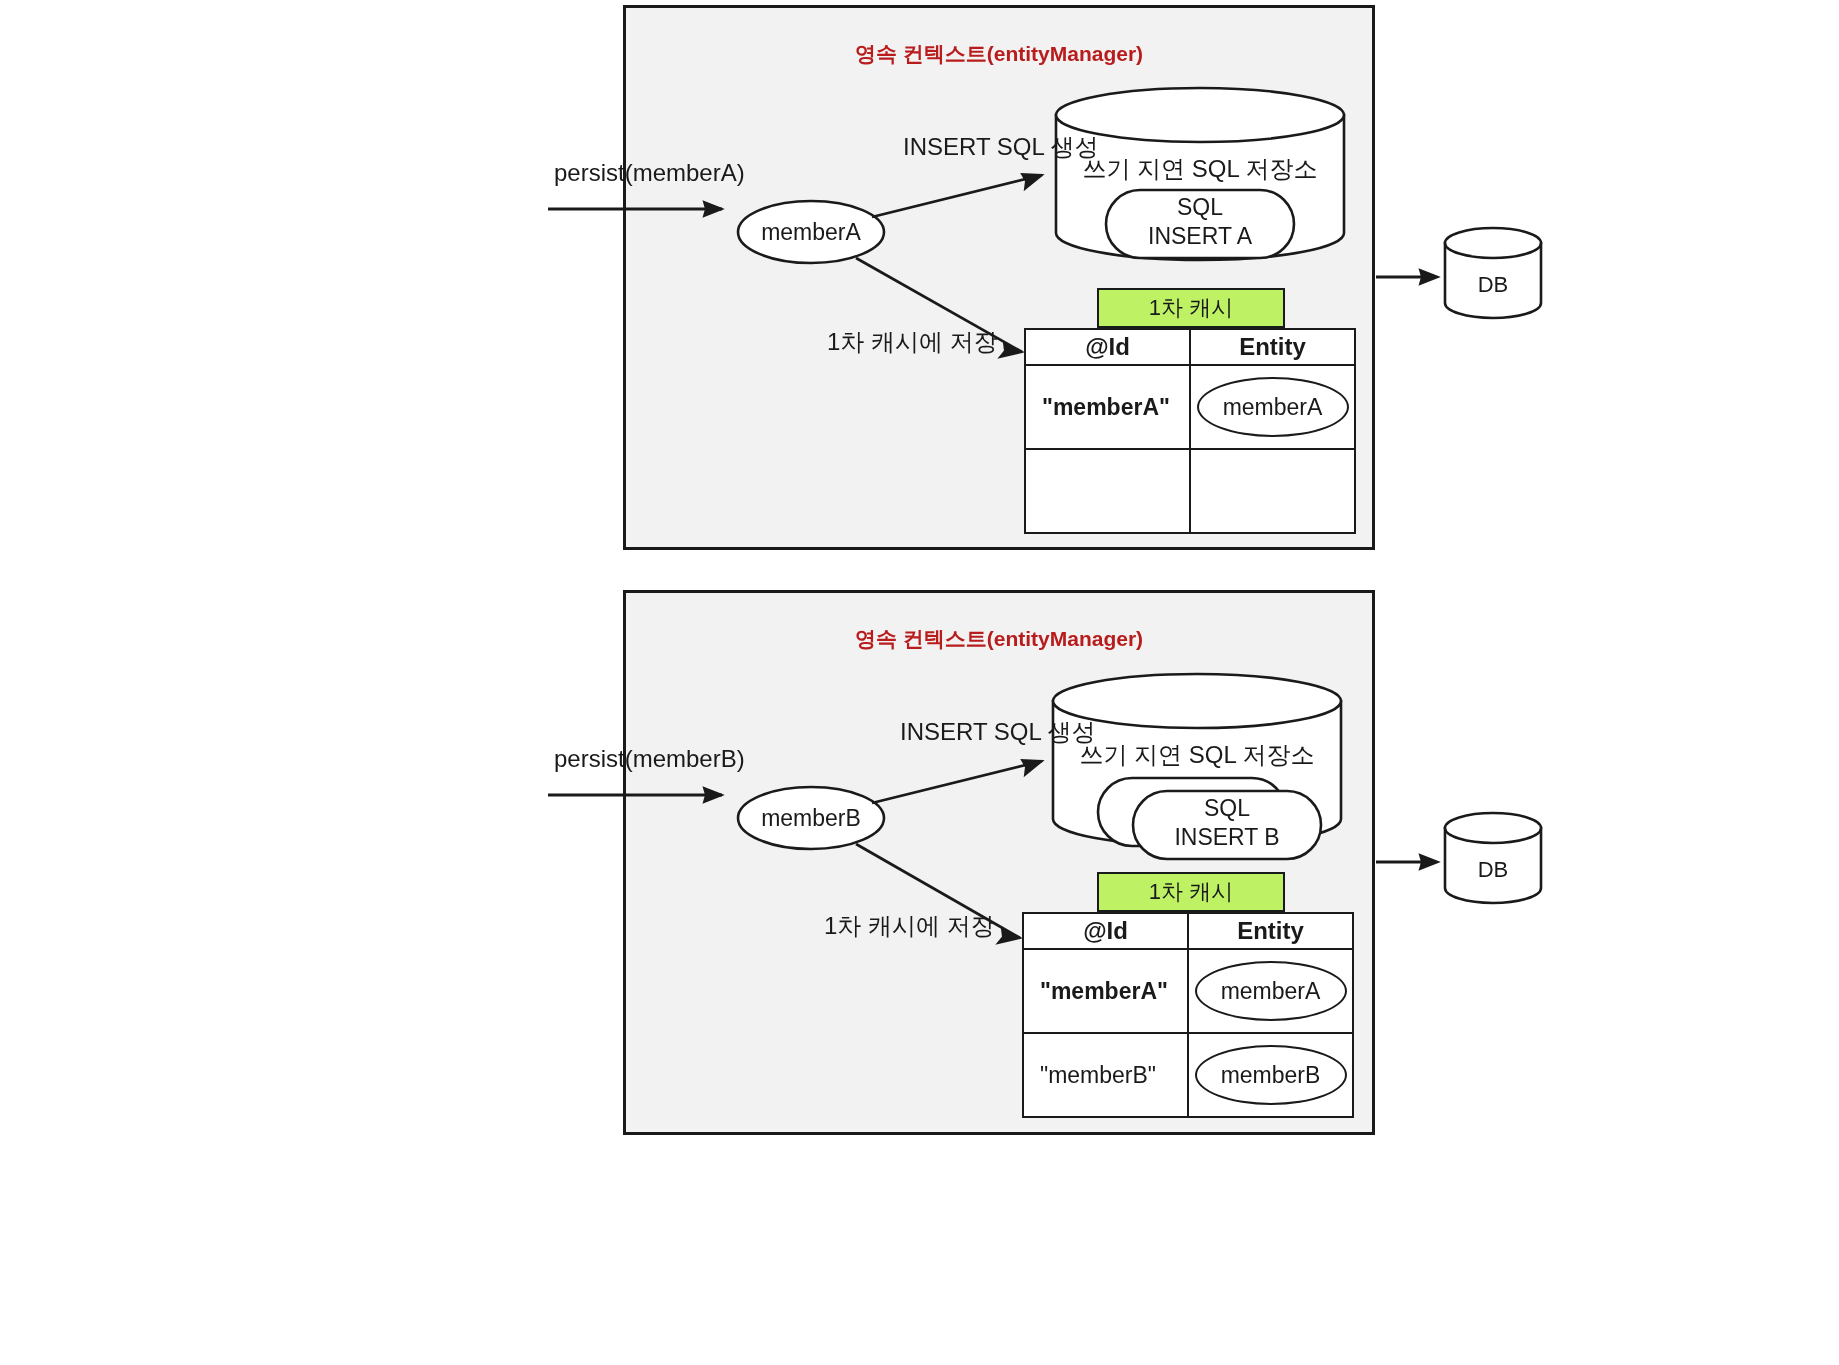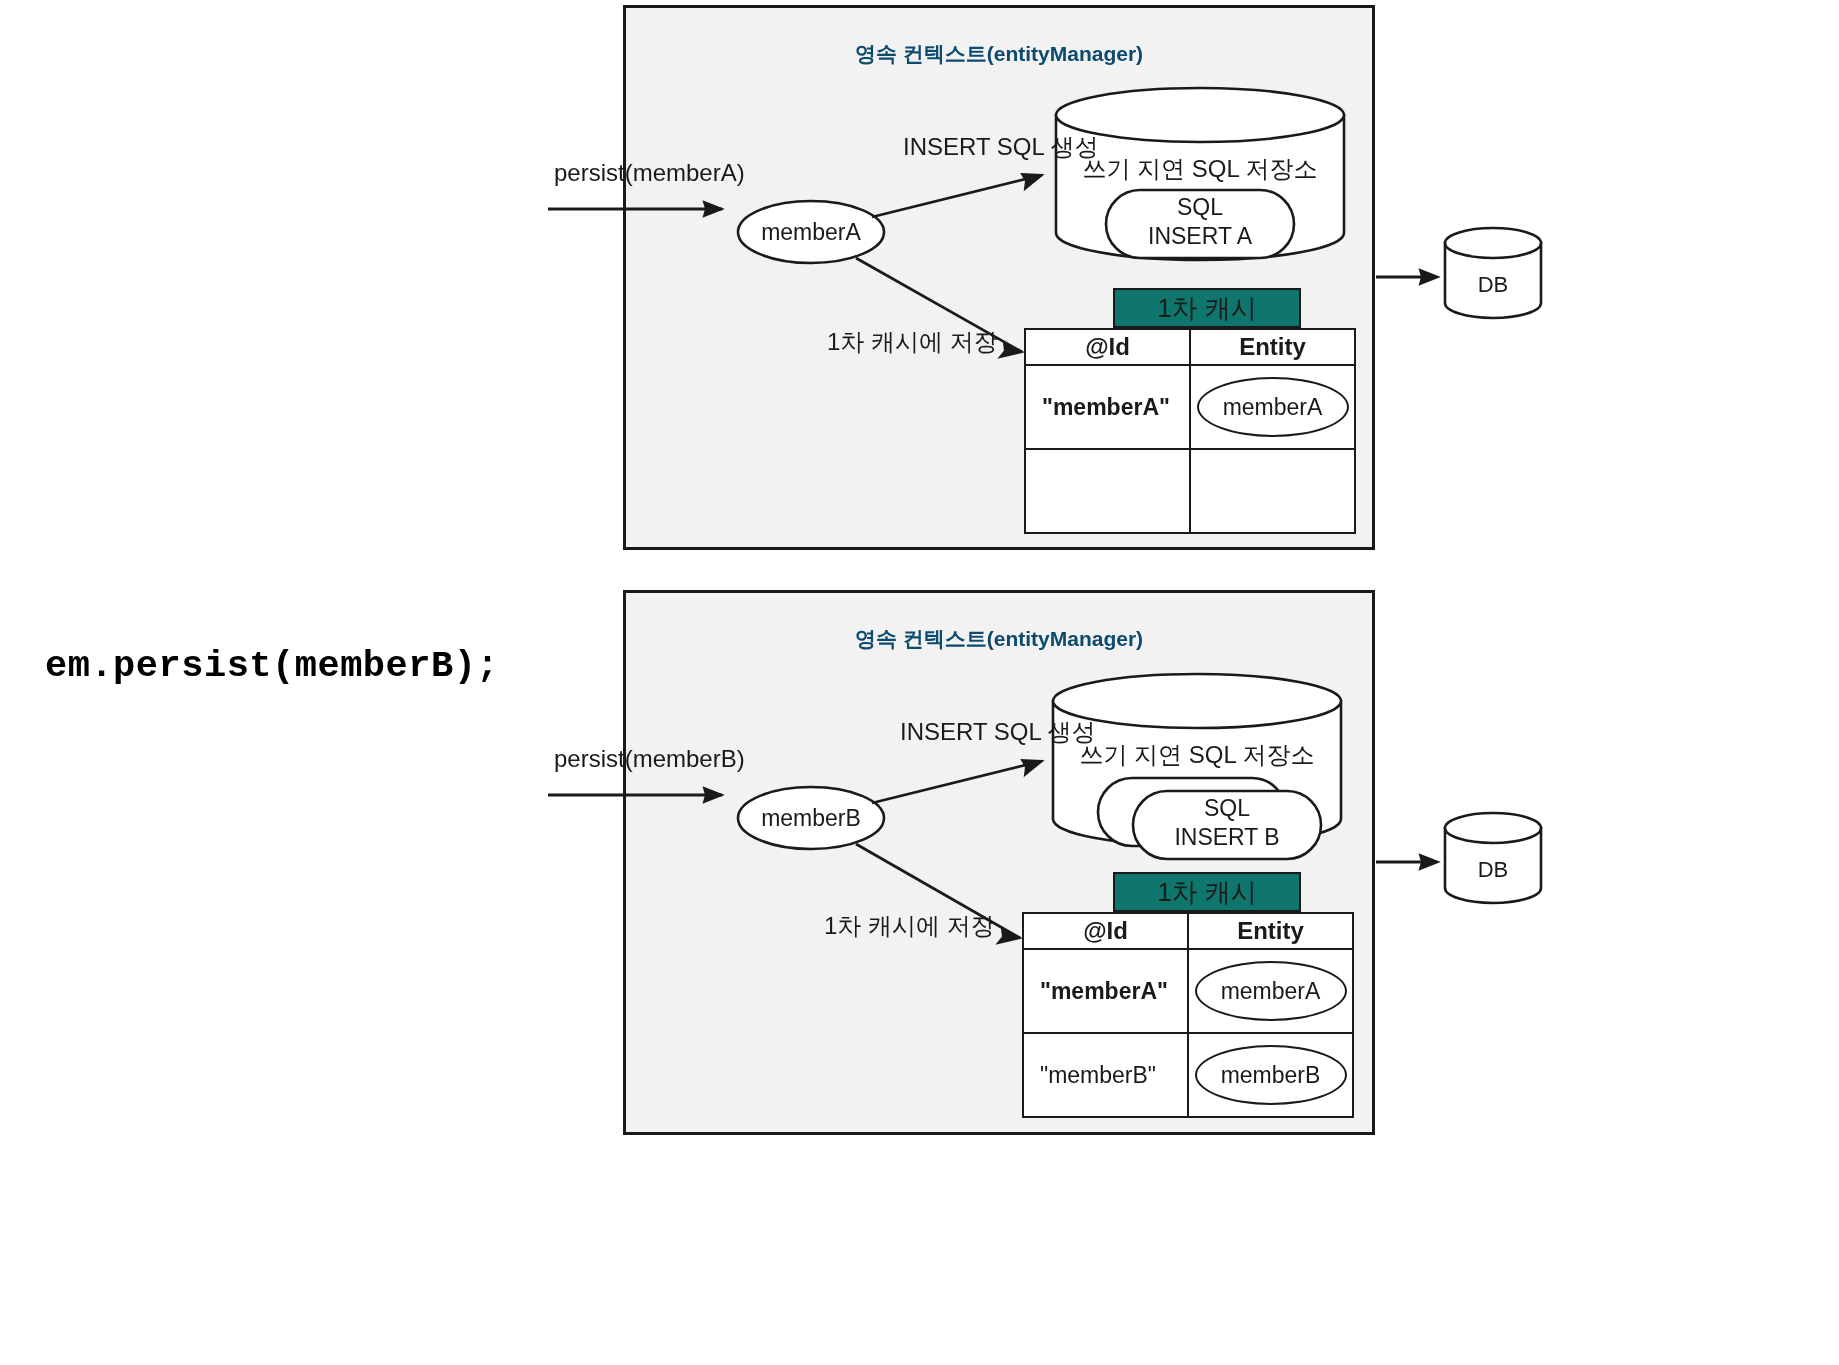--- a/index.html
+++ b/index.html
@@ -43,21 +43,21 @@
   #panel-a { left: 623px; top: 5px;   width: 752px; height: 545px; }
   #panel-b { left: 623px; top: 590px; width: 752px; height: 545px; }
 
   .panel-title {
     position: absolute;
     left: 0;
     right: 0;
     text-align: center;
     font-size: 21px;
     font-weight: bold;
-    color: #0c4a6e;
+    color: #b91c1c;
     white-space: nowrap;
   }
 
   
   .draw {
     position: absolute;
     left: 0;
     top: 0;
     width: 1839px;
     height: 1365px;
@@ -75,29 +75,28 @@
     stroke-width: 2.8;
   }
   .draw text {
     font-family: "Liberation Sans", sans-serif;
     fill: #1a1a1a;
   }
 
   
   .cache-tab {
     position: absolute;
-    background: #0f766e;
+    background: #bef264;
     border: 2.6px solid #1a1a1a;
     box-sizing: border-box;
     display: flex;
     align-items: center;
     justify-content: center;
-    font-size: 26px;
+    font-size: 22px;
     color: #1a1a1a;
-    margin-left: 16px;
   }
 
   .cache-table {
     position: absolute;
     border-collapse: collapse;
     background: #ffffff;
     table-layout: fixed;
   }
   .cache-table td, .cache-table th {
     border: 2.6px solid #1a1a1a;
@@ -137,21 +136,20 @@
   }
 
   .ent-ellipse.empty { border: none; }
 </style>
 </head>
 <body>
 
 <div class="stage">
 
 
-  <div class="code-caption" id="caption-b">em.persist(memberB);</div>
 
   <div class="panel" id="panel-a">
     <div class="panel-title" style="top: 32px;">영속 컨텍스트(entityManager)</div>
   </div>
 
   <div class="cache-tab" style="left:1097px; top:288px; width:188px; height:40px;">1차 캐시</div>
 
   <table class="cache-table" style="left:1024px; top:328px; width:326px;">
     <tbody>
         <tr>

